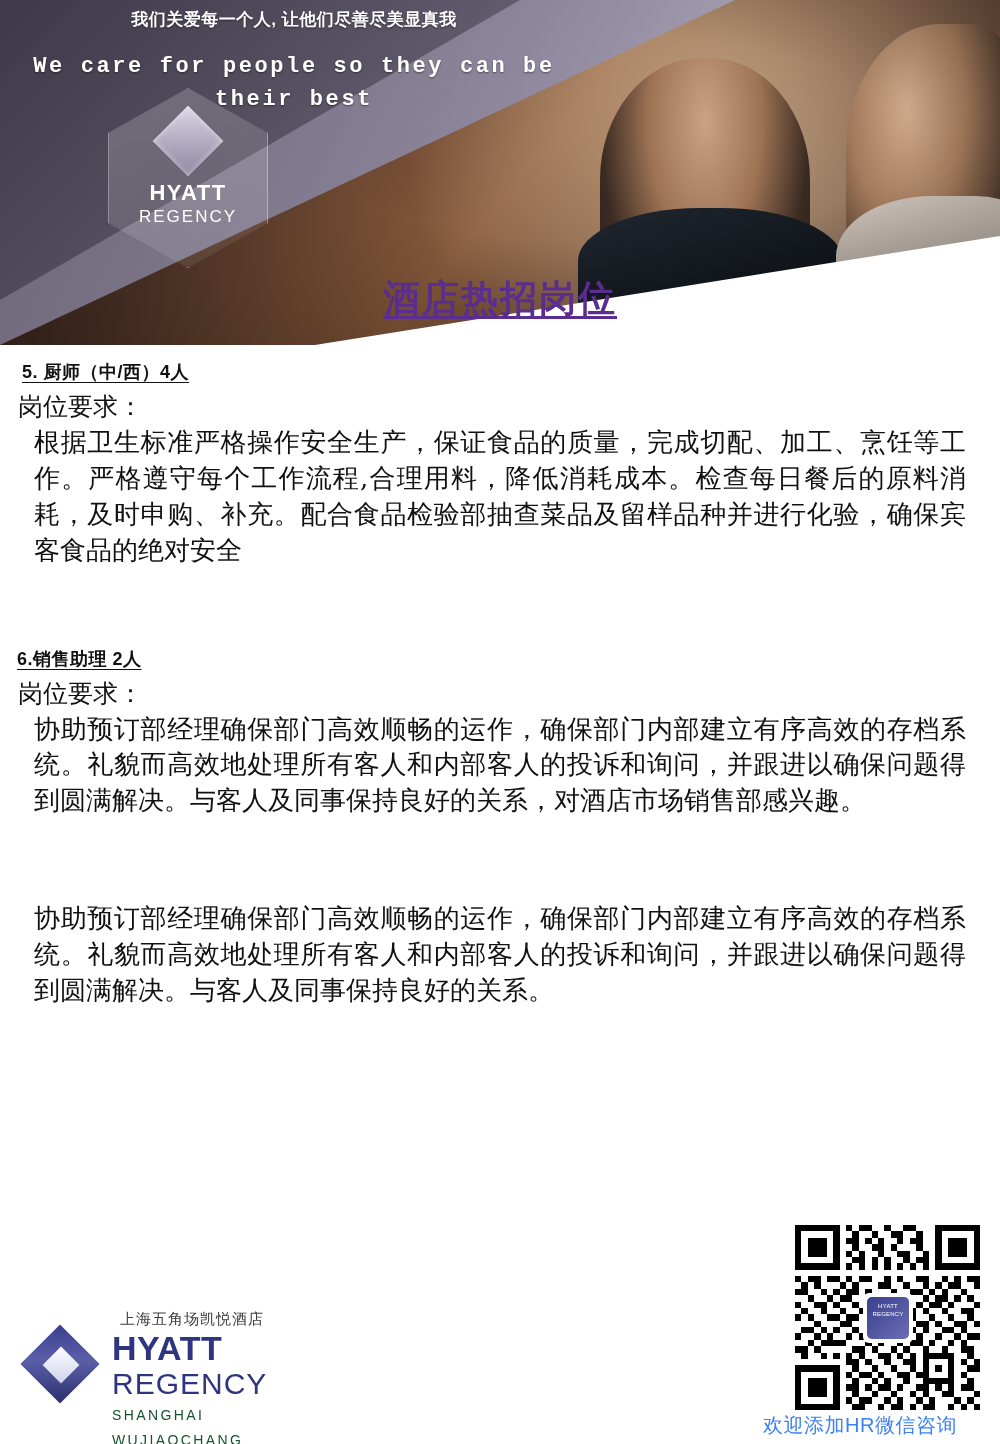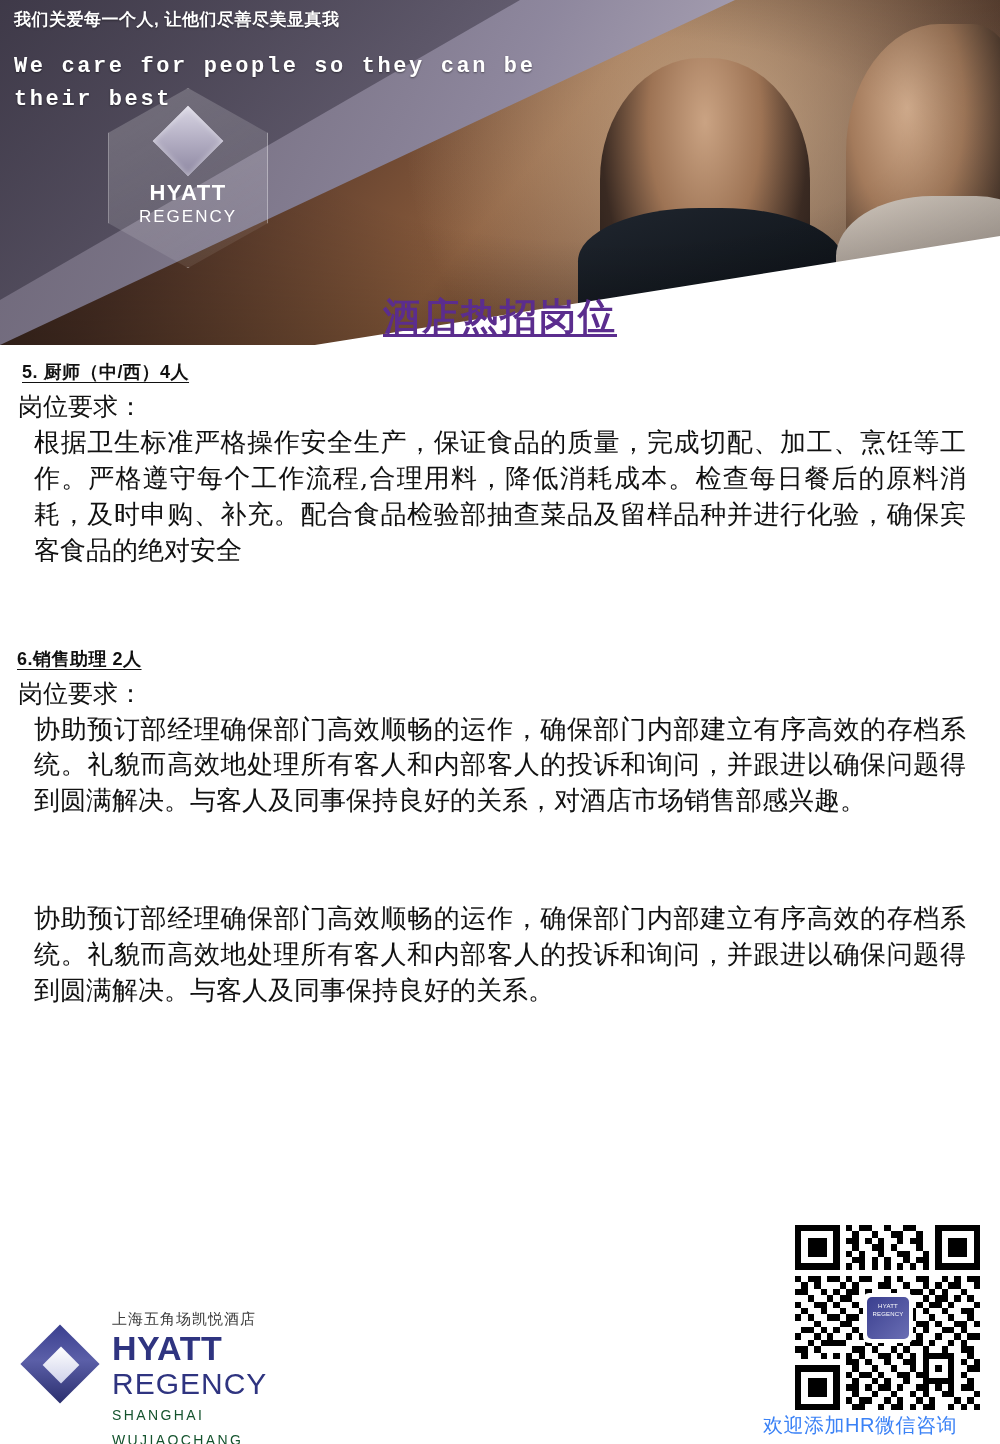--- a/index.html
+++ b/index.html
@@ -101,20 +101,21 @@
     -webkit-clip-path: polygon(0 348px, 1000px 348px, 1000px 236px, 296px 348px);
     clip-path: polygon(0 348px, 1000px 348px, 1000px 236px, 296px 348px);
   }
 
   .tagline {
     position: absolute;
     left: 14px; top: 8px;
     width: 560px;
     color: #ffffff;
     text-shadow: 0 1px 2px rgba(0,0,0,0.45);
+    text-align: center;
   }
   .tagline .cn {
     font-size: 17px;
     font-weight: bold;
     letter-spacing: 0.5px;
     line-height: 1.4;
   }
   .tagline .en {
     font-size: 22px;
     font-weight: bold;
@@ -159,21 +160,21 @@
     letter-spacing: 1.5px;
   }
   .hex-text .h2 {
     font-size: 17px;
     letter-spacing: 2px;
     margin-top: 1px;
   }
 
   .hero-title {
     position: absolute;
-    left: 0; top: 292px;
+    left: 0; top: 274px;
     width: 1000px;
     text-align: center;
     font-size: 37px;
     font-weight: bold;
     color: #5b2d8e;
     text-decoration: underline;
     text-underline-offset: 5px;
     letter-spacing: 2px;
   }
 
@@ -245,20 +246,21 @@
   }
   .fl-text {
     position: absolute;
     left: 90px; top: 0;
   }
   .fl-cn {
     font-size: 15px;
     color: #3d3d3d;
     letter-spacing: 1px;
     margin-bottom: 2px;
+    margin-left: 8px;
   }
   .fl-h1 {
     font-size: 34px;
     font-weight: bold;
     color: #2f3480;
     letter-spacing: 0.5px;
     line-height: 1.05;
   }
   .fl-h2 {
     font-size: 30px;

